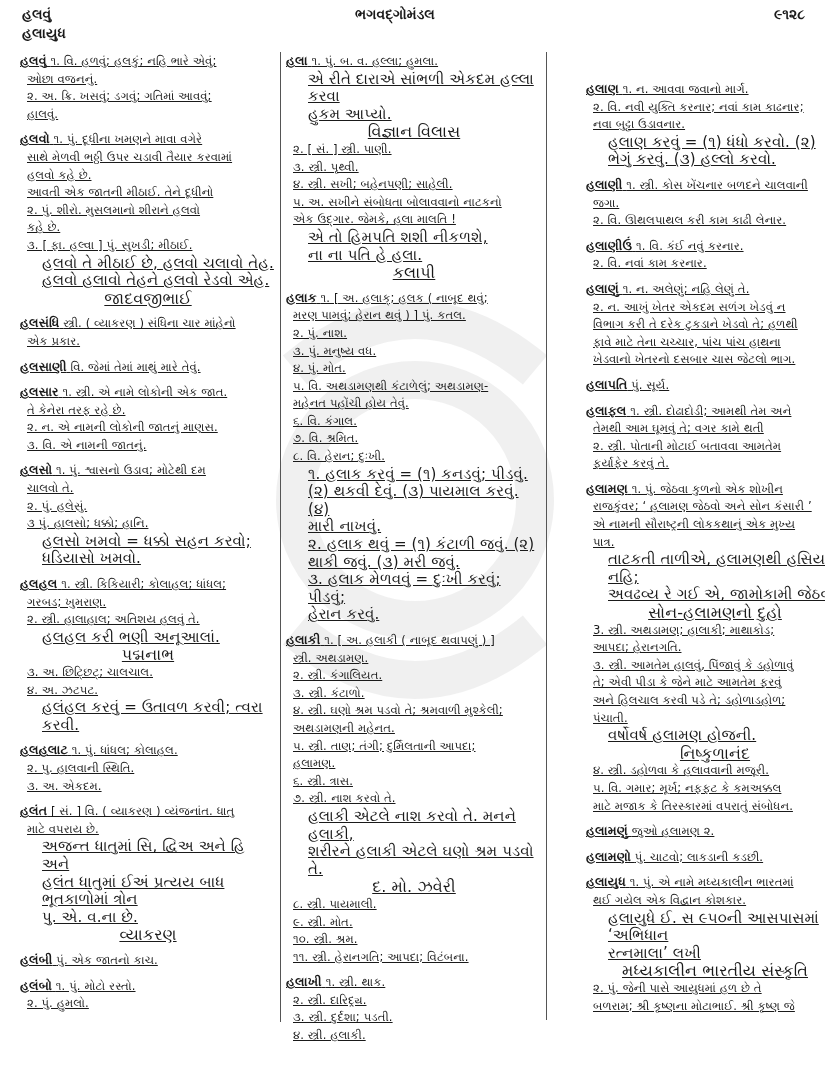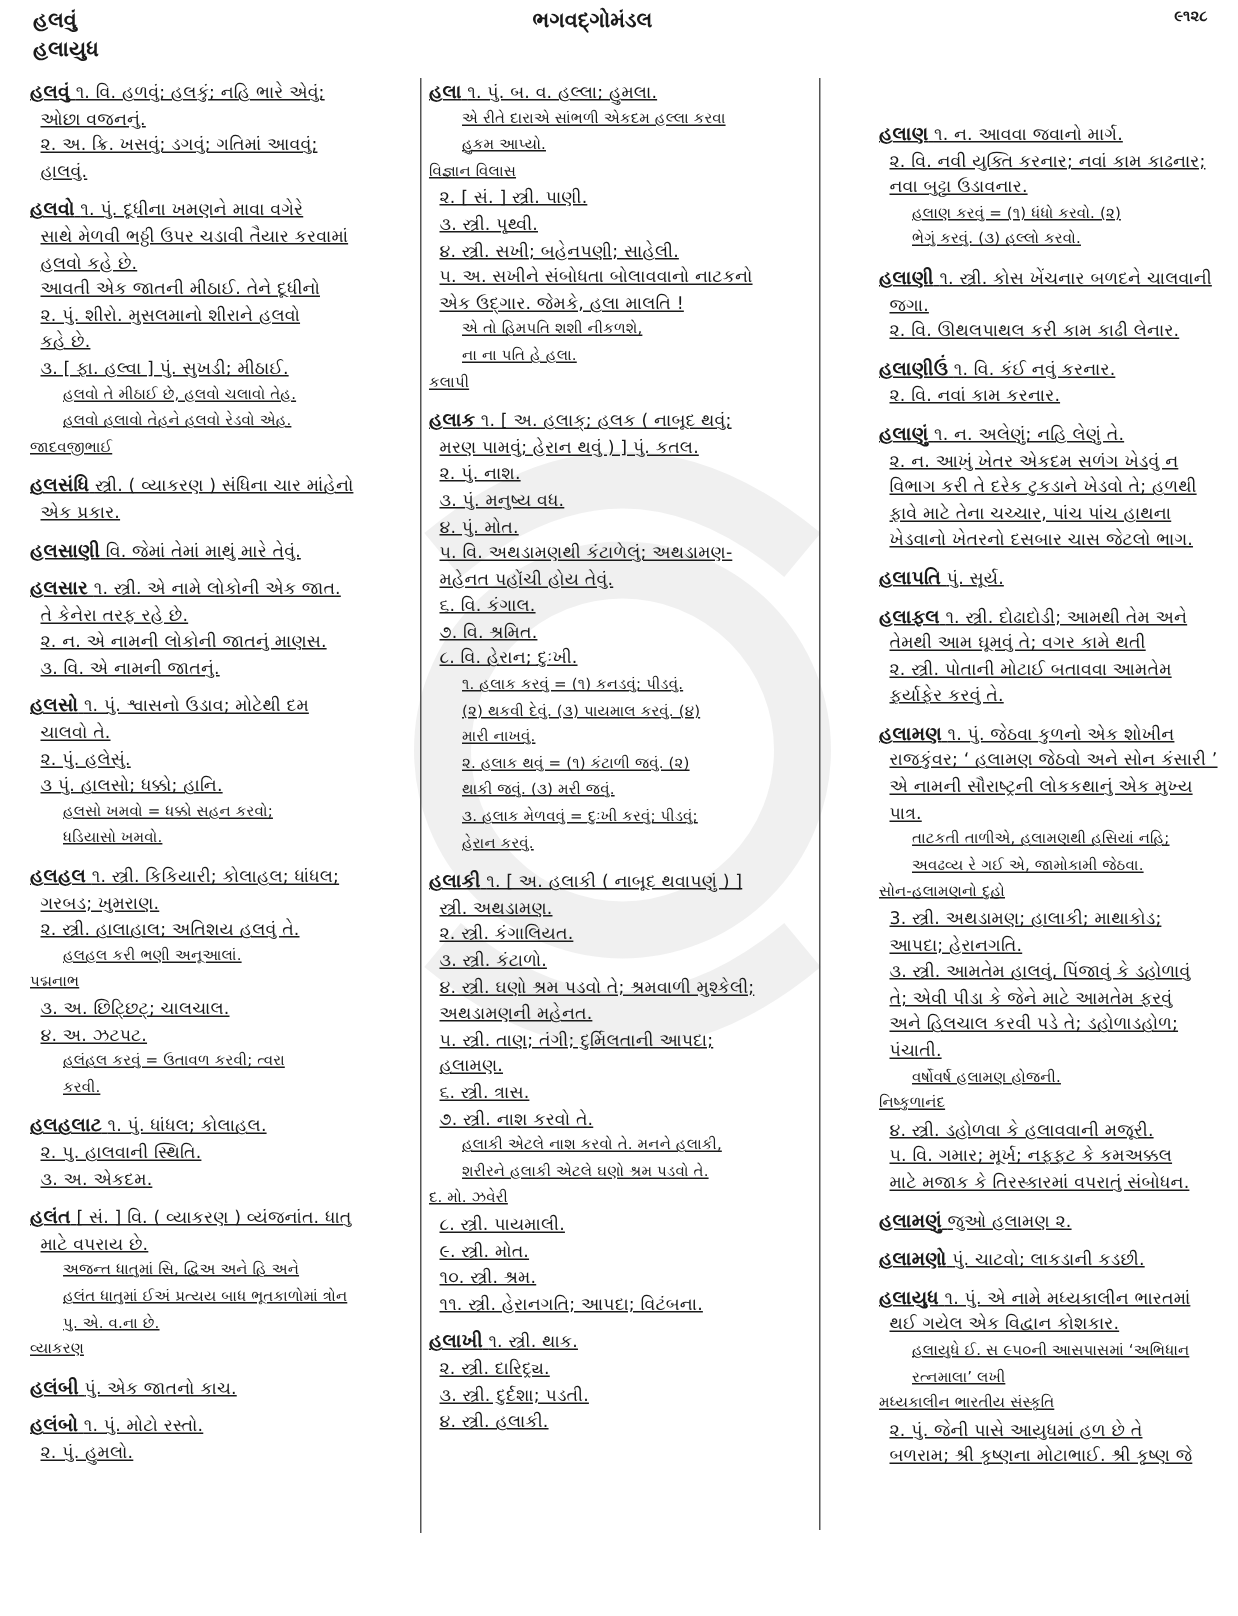--- a/index.html
+++ b/index.html
@@ -11,40 +11,40 @@
   .watermark {
     position:absolute; left:235px; top:250px; width:360px; height:500px;
     pointer-events:none; opacity:0.12;
   }
   .header {
     position:absolute; left:0; top:0; width:825px; height:50px;
   }
   .hw-left { position:absolute; left:22px; top:6px; font-size:14px; font-weight:bold; }
   .hw-left2 { position:absolute; left:22px; top:25px; font-size:14px; font-weight:bold; }
   .hw-center { position:absolute; left:0; width:790px; top:6px; text-align:center; font-size:14px; font-weight:bold; }
-  .hw-right { position:absolute; right:20px; top:6px; font-size:10px; font-weight:bold; }
+  .hw-right { position:absolute; right:20px; top:6px; font-size:14px; font-weight:bold; }
 
   .col {
     position:absolute; top:52px; font-size:11.6px; line-height:17.6px;
     letter-spacing:0.1px;
   }
   .col1 { left:20px; width:256px; }
   .col2 { left:286px; width:256px; }
   .col3 { left:586px; width:258px;margin-top:28px; }
   .rule { position:absolute; top:52px; width:1px; background:#555; }
   .rule1 { left:280px; height:970px; }
   .rule2 { left:546px; height:968px; }
 
   .entry { margin-bottom:7px;text-decoration:underline; }
   .line { display:block; }
   .hw { font-weight:bold; font-size:12.6px; }
   .sense { padding-left:7px; }
   .first { padding-left:0; }
-  .quote { padding-left:22px; font-size:10px; }
-  .src { text-align:left; font-size:10px; }
+  .quote { padding-left:22px; font-size:15px; }
+  .src { text-align:center; font-size:16px; }
 </style>
 </head>
 <body>
 
 <svg class="watermark" viewBox="0 0 360 500">
   <g fill="none" stroke="#888" stroke-width="38">
     <circle cx="180" cy="250" r="120"></circle>
     <path d="M60 120 Q180 20 300 120"></path>
     <path d="M60 380 Q180 480 300 380"></path>
   </g>

